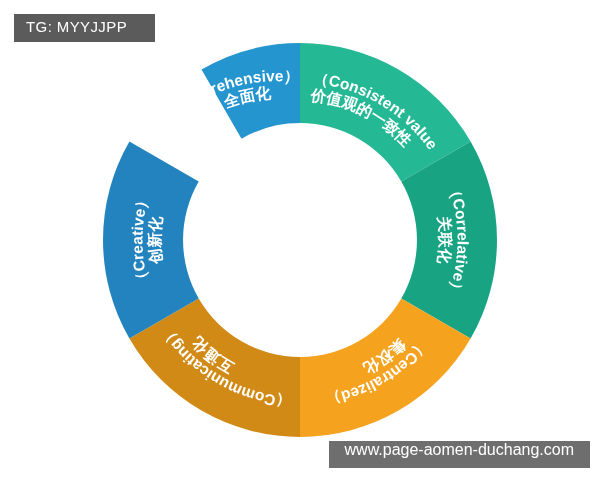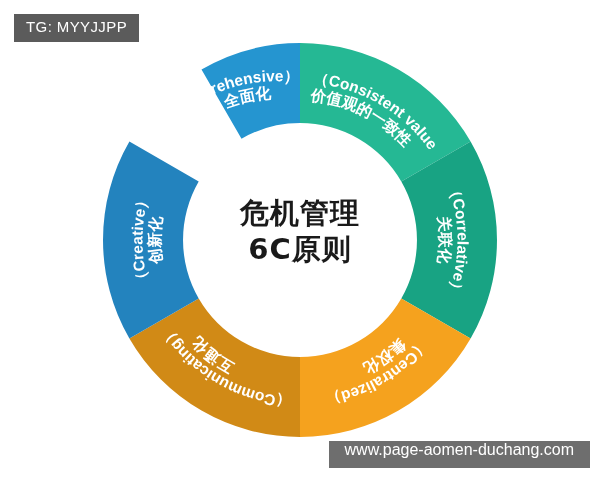--- a/index.html
+++ b/index.html
@@ -18,21 +18,21 @@
 
   
   #tg-watermark {
     position: absolute;
     left: 14px;
     top: 14px;
     background: #5b5b5b;
     color: #ffffff;
     font-size: 15px;
     letter-spacing: 0.4px;
-    padding: 5px 12px 6px 12px;
+    padding: 5px 28px 6px 12px;
     line-height: 1.1;
     z-index: 40;
     white-space: nowrap;
   }
 
   
   #site-watermark {
     position: absolute;
     right: 10px;
     bottom: 12px;
@@ -194,22 +194,18 @@
       <text class="seg-label-en">
         <textPath href="#arc-creative" startOffset="50%" text-anchor="middle">（Creative）</textPath>
       </text>
       <text class="seg-label-zh">
         <textPath href="#arc-creative-zh" startOffset="50%" text-anchor="middle">创新化</textPath>
       </text>
     </g>
 
   </svg>
 
-  <div id="center-text">
-    <div class="line1">危机管理</div>
-    <div class="line2">6C原则</div>
-  </div>
 
 </div>
 
 <div id="tg-watermark">TG: MYYJJPP</div>
 
 <div id="site-watermark">www.page-aomen-duchang.com</div>
 
 </body></html>

